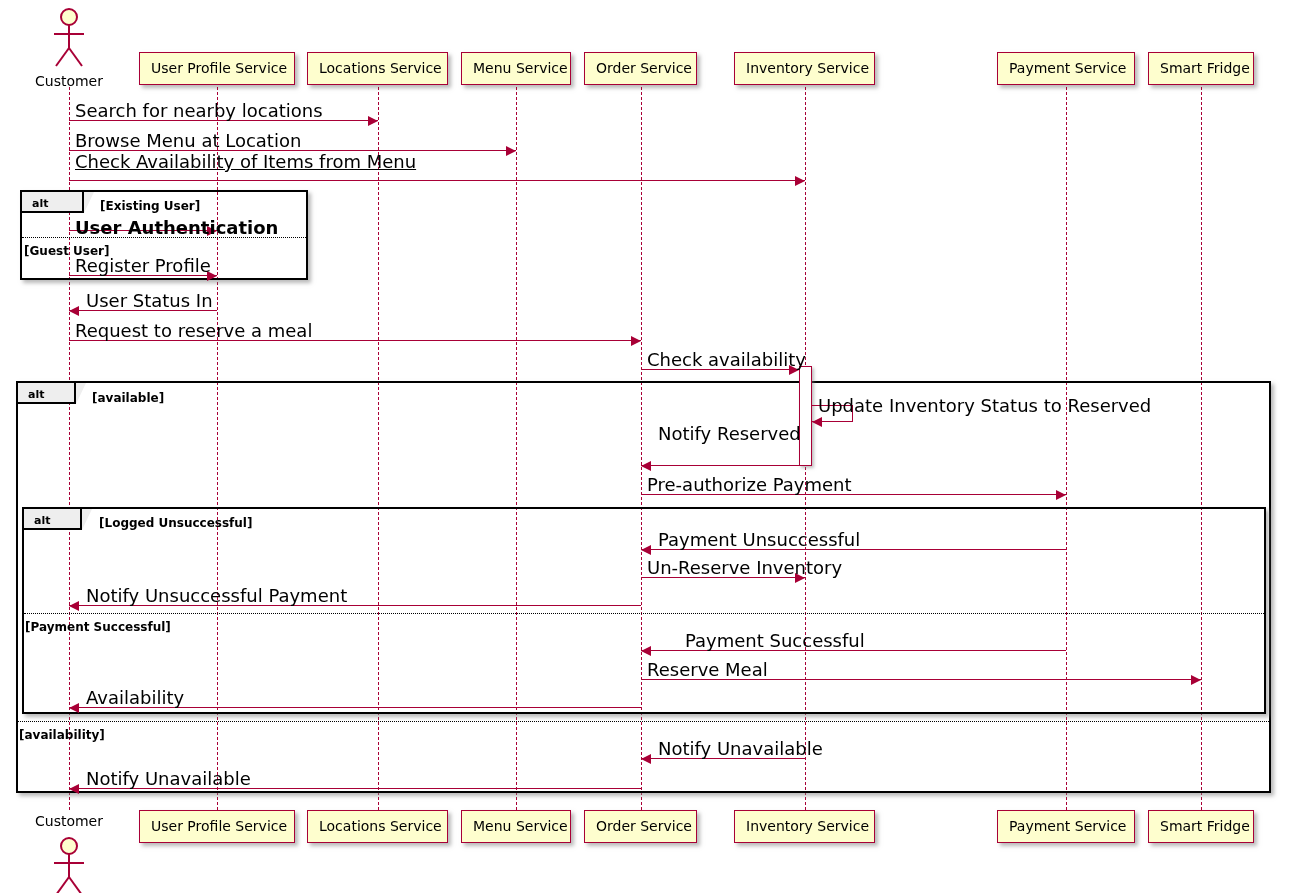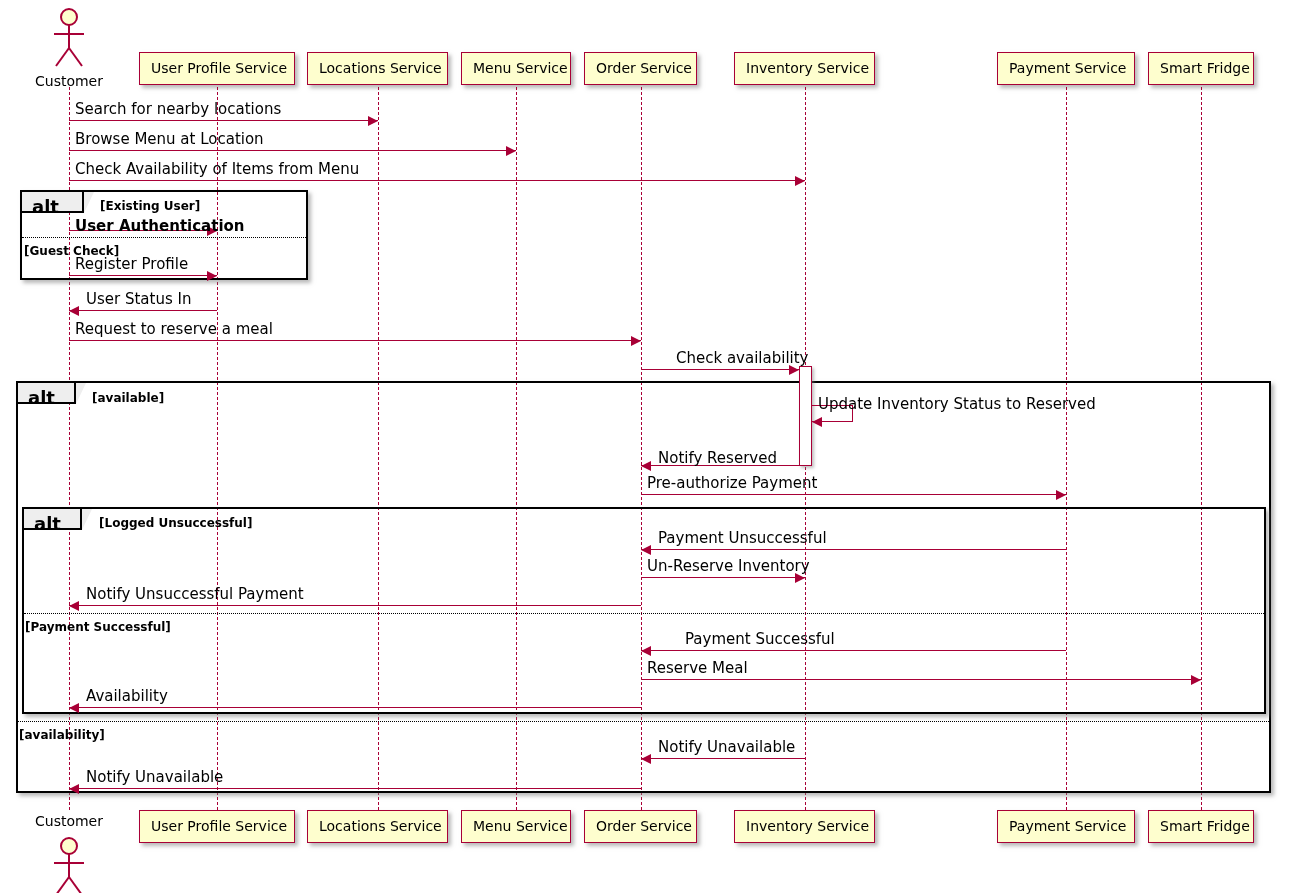--- a/index.html
+++ b/index.html
@@ -70,21 +70,21 @@
     border-bottom: 5px solid transparent;
     border-left: 10px solid #A80036;
   }
   .msg-head.left {
     border-top: 5px solid transparent;
     border-bottom: 5px solid transparent;
     border-right: 10px solid #A80036;
   }
   .msg-label {
     position: absolute;
-    font-size: 15px;
+    font-size: 18px;
     color: #000000;
     white-space: nowrap;
     line-height: 1;
   }
   
   .self-msg {
     position: absolute;
     box-sizing: border-box;
     border: 1.5px solid #A80036;
     border-left: none;
@@ -107,21 +107,21 @@
     height: 21px;
   }
   .group-tab-notch {
     position: absolute;
     width: 0; height: 0;
     border-left: 10px solid #EEEEEE;
     border-bottom: 21px solid transparent;
   }
   .group-type {
     position: absolute;
-    font-size: 18px;
+    font-size: 11px;
     font-weight: bold;
     color: #000;
     line-height: 1;
     white-space: nowrap;
   }
   .group-cond {
     position: absolute;
     font-size: 12px;
     font-weight: bold;
     color: #000;
@@ -180,21 +180,21 @@
     <div class="lifeline" style="left: 1066px; top: 87px; height: 723px;"></div>
     <div class="participant" style="left: 1148px; top: 52px; width: 106px;">Smart Fridge</div>
     <div class="participant" style="left: 1148px; top: 810px; width: 106px;">Smart Fridge</div>
     <div class="lifeline" style="left: 1201px; top: 87px; height: 723px;"></div>
     <div class="group-frame" style="left: 20px; top: 190px; width: 288px; height: 90px;"></div>
     <div class="group-tab" style="left: 22px; top: 192px; width: 62px;"></div>
     <div class="group-tab-notch" style="left: 84px; top: 192px;"></div>
     <div class="group-type" style="left: 32px; top: 198px;">alt</div>
     <div class="group-cond" style="left: 100px; top: 200px; text-align: right;">[Existing User]</div>
     <div class="group-divider" style="left: 22px; top: 237px; width: 284px;"></div>
-    <div class="group-cond" style="left: 24px; top: 245px;">[Guest Check]</div>
+    <div class="group-cond" style="left: 24px; top: 245px;">[Guest User]</div>
     <div class="group-frame" style="left: 16px; top: 381px; width: 1255px; height: 412px;"></div>
     <div class="group-tab" style="left: 18px; top: 383px; width: 58px;"></div>
     <div class="group-tab-notch" style="left: 76px; top: 383px;"></div>
     <div class="group-type" style="left: 28px; top: 389px;">alt</div>
     <div class="group-cond" style="left: 92px; top: 392px;">[available]</div>
     <div class="group-divider" style="left: 18px; top: 721px; width: 1251px;"></div>
     <div class="group-cond" style="left: 19px; top: 729px;">[availability]</div>
     <div class="group-frame" style="left: 22px; top: 507px; width: 1244px; height: 207px;"></div>
     <div class="group-tab" style="left: 24px; top: 509px; width: 58px;"></div>
     <div class="group-tab-notch" style="left: 82px; top: 509px;"></div>
@@ -204,42 +204,42 @@
     <div class="group-cond" style="left: 25px; top: 621px;">[Payment Successful]</div>
     <div class="activation" style="left: 799px; top: 366px; width: 13px; height: 100px;"></div>
     <div class="msg-line" style="left: 69px; top: 120px; width: 309px;"></div>
     <div class="msg-head right" style="left: 368px; top: 116px;"></div>
     <div class="msg-label" style="left: 75px; top: 102px;">Search for nearby locations</div>
     <div class="msg-line" style="left: 69px; top: 150px; width: 447px;"></div>
     <div class="msg-head right" style="left: 506px; top: 146px;"></div>
     <div class="msg-label" style="left: 75px; top: 132px;">Browse Menu at Location</div>
     <div class="msg-line" style="left: 69px; top: 180px; width: 736px;"></div>
     <div class="msg-head right" style="left: 795px; top: 176px;"></div>
-    <div class="msg-label" style="left: 75px; top: 162px;">Check Availability of Items from Menu</div>
+    <div class="msg-label" style="left: 75px; top: 153px; text-decoration: underline;">Check Availability of Items from Menu</div>
     <div class="msg-line" style="left: 69px; top: 230px; width: 148px;"></div>
     <div class="msg-head right" style="left: 207px; top: 226px;"></div>
     <div class="msg-label" style="left: 75px; top: 219px; font-weight: bold;">User Authentication</div>
     <div class="msg-line" style="left: 69px; top: 275px; width: 148px;"></div>
     <div class="msg-head right" style="left: 207px; top: 271px;"></div>
     <div class="msg-label" style="left: 75px; top: 257px;">Register Profile</div>
     <div class="msg-line" style="left: 69px; top: 310px; width: 148px;"></div>
     <div class="msg-head left" style="left: 69px; top: 306px;"></div>
     <div class="msg-label" style="left: 86px; top: 292px;">User Status In</div>
     <div class="msg-line" style="left: 69px; top: 340px; width: 572px;"></div>
     <div class="msg-head right" style="left: 631px; top: 336px;"></div>
     <div class="msg-label" style="left: 75px; top: 322px;">Request to reserve a meal</div>
     <div class="msg-line" style="left: 641px; top: 369px; width: 158px;"></div>
     <div class="msg-head right" style="left: 789px; top: 365px;"></div>
-    <div class="msg-label" style="left: 676px; top: 351px;">Check availability</div>
+    <div class="msg-label" style="left: 647px; top: 351px;">Check availability</div>
     <div class="self-msg" style="left: 812px; top: 405px; width: 41px; height: 17px;"></div>
     <div class="msg-head left" style="left: 812px; top: 417px;"></div>
     <div class="msg-label" style="left: 818px; top: 397px;">Update Inventory Status to Reserved</div>
     <div class="msg-line" style="left: 641px; top: 465px; width: 159px;"></div>
     <div class="msg-head left" style="left: 641px; top: 461px;"></div>
-    <div class="msg-label" style="left: 658px; top: 451px;">Notify Reserved</div>
+    <div class="msg-label" style="left: 658px; top: 425px;">Notify Reserved</div>
     <div class="msg-line" style="left: 641px; top: 494px; width: 425px;"></div>
     <div class="msg-head right" style="left: 1056px; top: 490px;"></div>
     <div class="msg-label" style="left: 647px; top: 476px;">Pre-authorize Payment</div>
     <div class="msg-line" style="left: 641px; top: 549px; width: 425px;"></div>
     <div class="msg-head left" style="left: 641px; top: 545px;"></div>
     <div class="msg-label" style="left: 658px; top: 531px;">Payment Unsuccessful</div>
     <div class="msg-line" style="left: 641px; top: 577px; width: 164px;"></div>
     <div class="msg-head right" style="left: 795px; top: 573px;"></div>
     <div class="msg-label" style="left: 647px; top: 559px;">Un-Reserve Inventory</div>
     <div class="msg-line" style="left: 69px; top: 605px; width: 572px;"></div>

